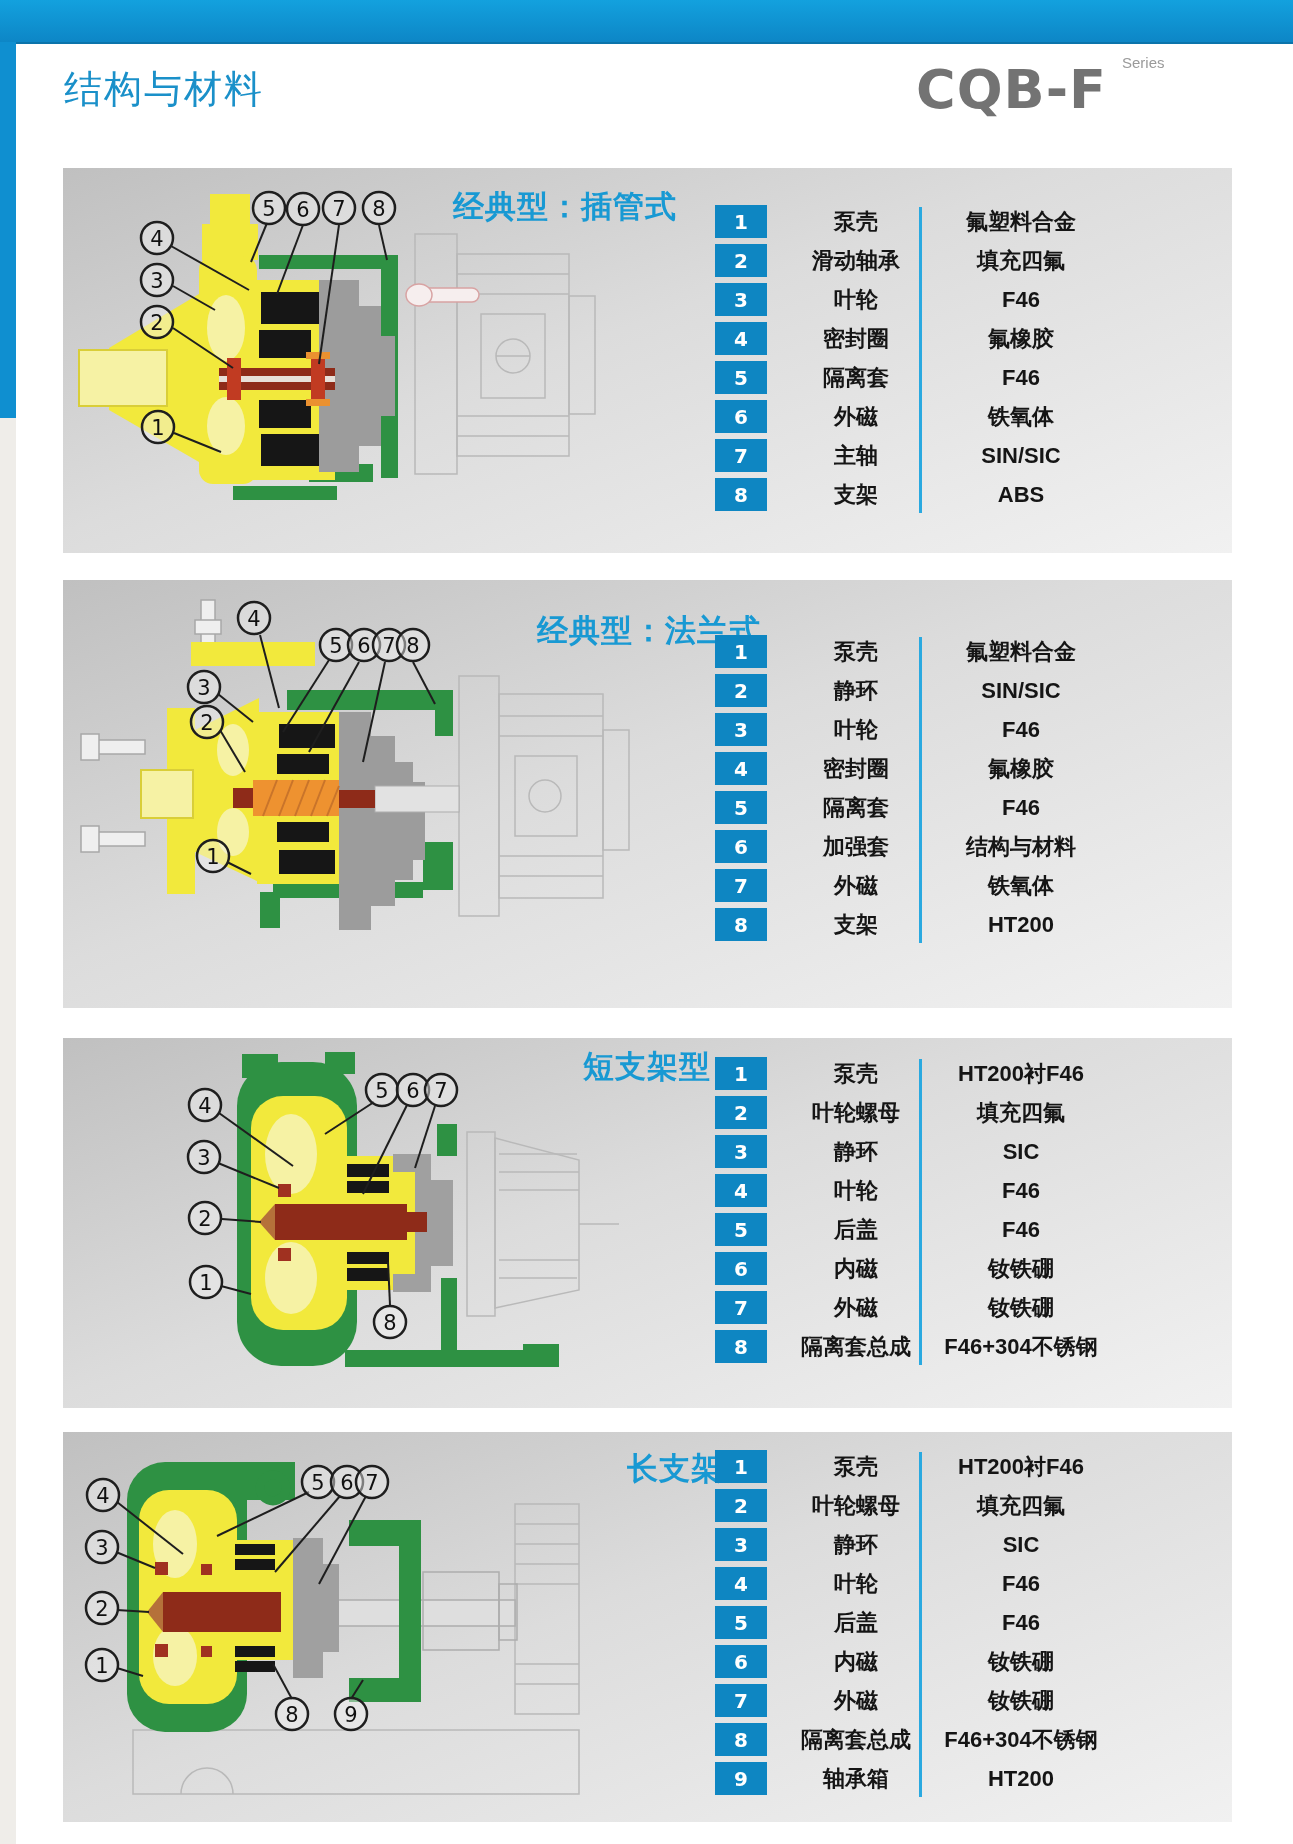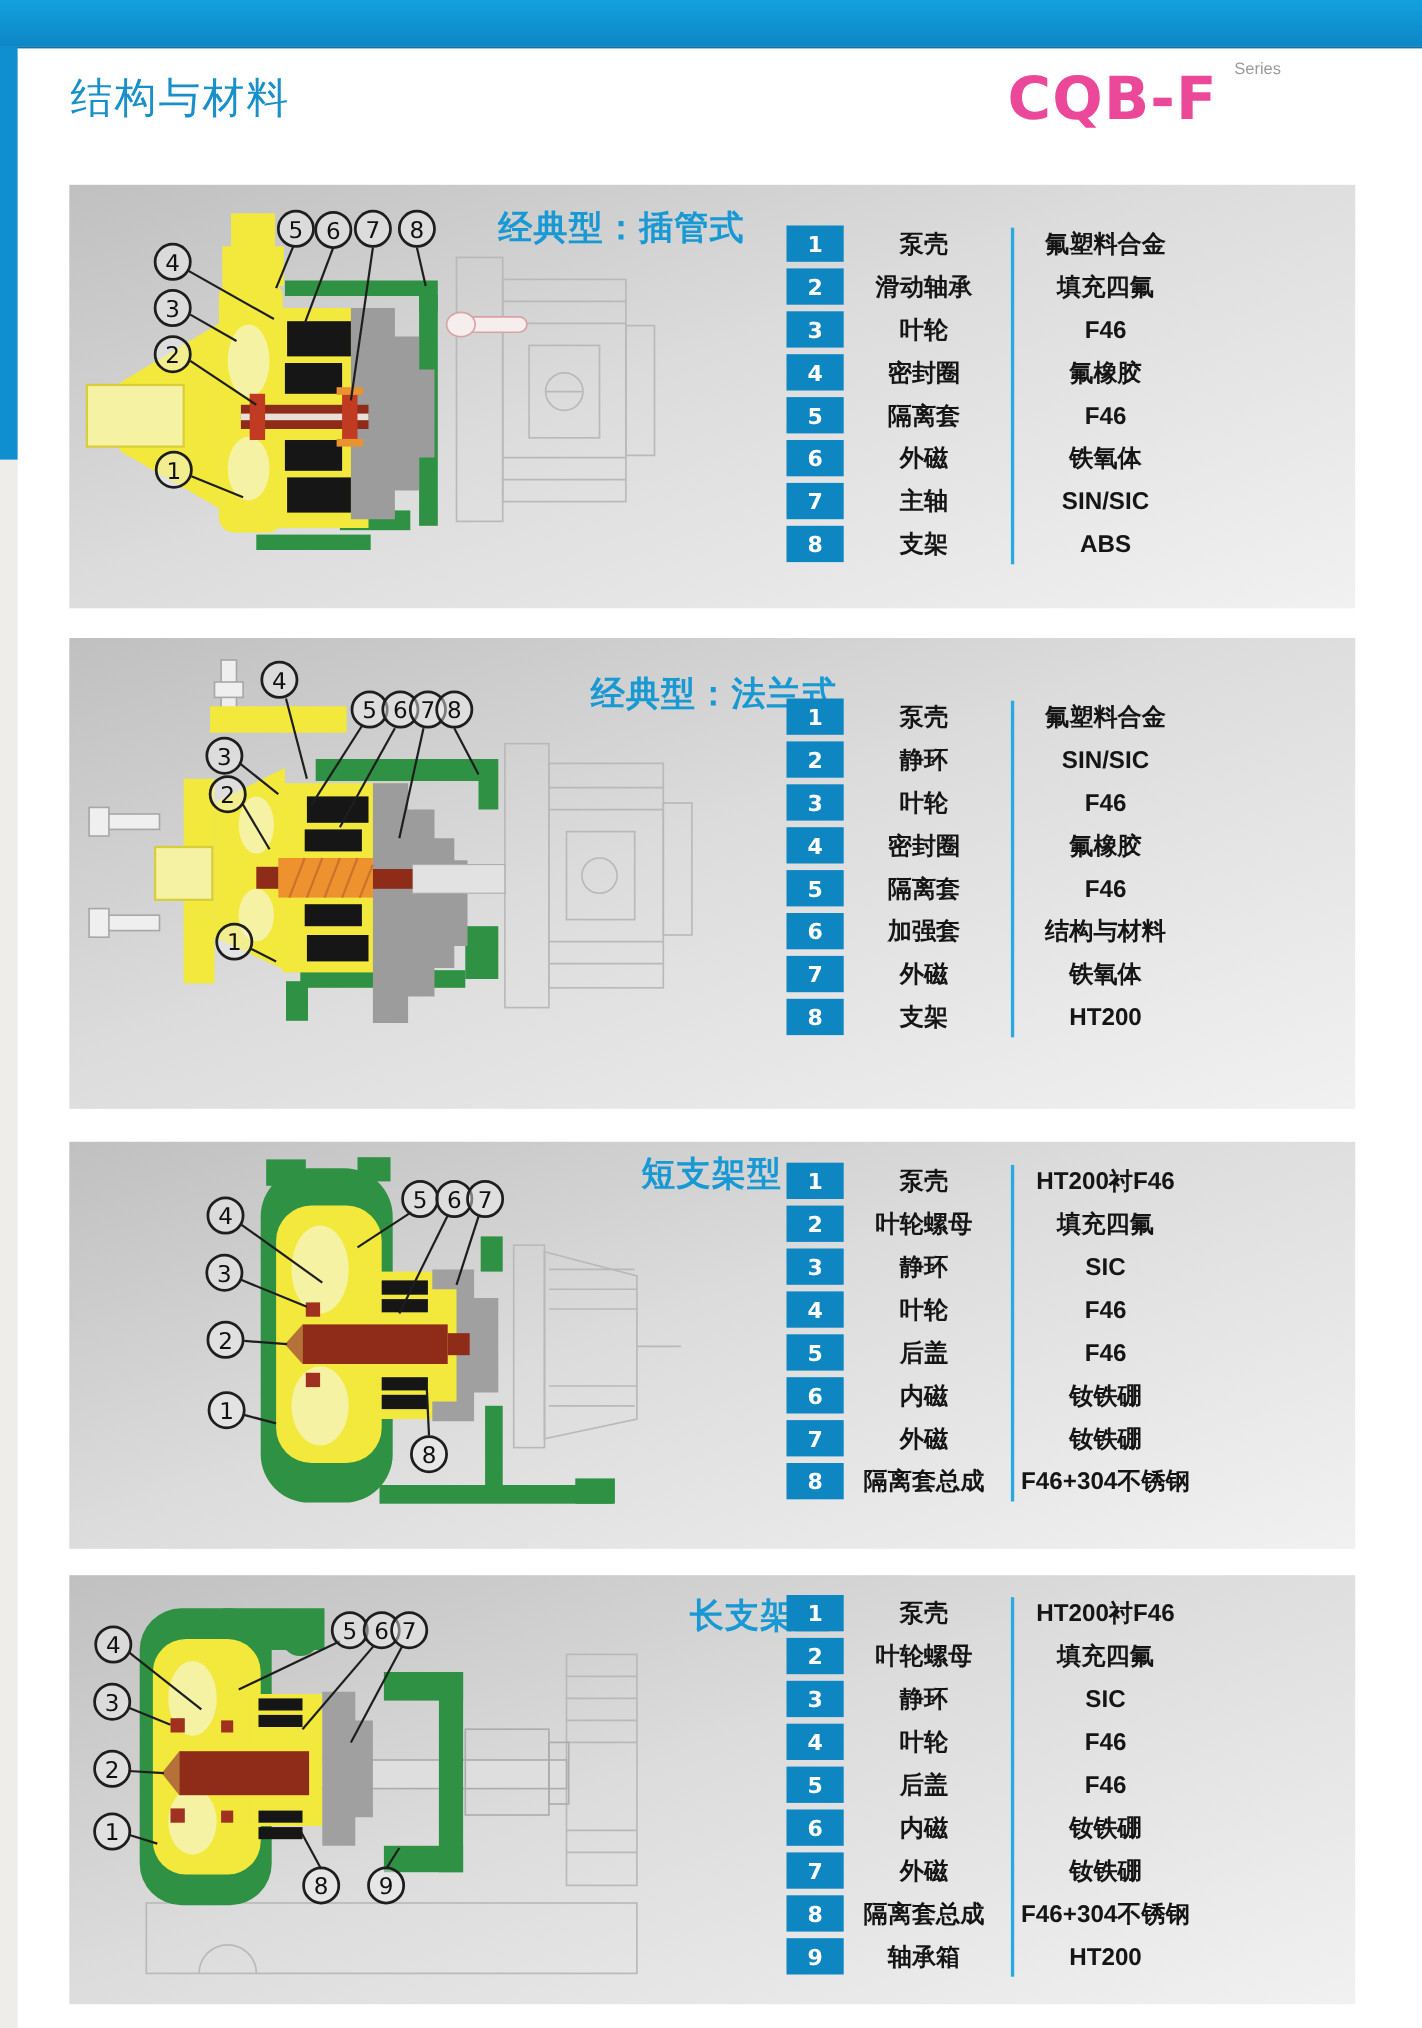--- a/index.html
+++ b/index.html
@@ -4,21 +4,21 @@
 <style>
   html,body{margin:0;padding:0;}
   body{width:1293px;height:1844px;position:relative;background:#ffffff;overflow:hidden;
        font-family:"Liberation Sans",sans-serif;}
   .topbar{position:absolute;left:0;top:0;width:1293px;height:42px;
           background:linear-gradient(180deg,#13a1de 0%,#0d86c6 100%);border-bottom:2px solid #0b74ab;}
   .left-stripe{position:absolute;left:0;top:42px;width:16px;height:376px;background:#0f8fd0;}
   .left-stripe-pale{position:absolute;left:0;top:418px;width:16px;height:1426px;background:#efede9;}
   .page-title{position:absolute;left:64px;top:64px;font-size:38px;font-weight:normal;
               color:#1a90c9;letter-spacing:2px;}
-  .brand{position:absolute;left:916px;top:58px;font-size:54px;font-weight:800;color:#ec4899;
+  .brand{position:absolute;left:916px;top:58px;font-size:54px;font-weight:800;color:#737373;
          font-family:"DejaVu Sans",sans-serif;letter-spacing:1px;}
   .brand-series{position:absolute;left:1122px;top:54px;font-size:15px;color:#9a9a9a;}
 
   .panel{position:absolute;left:63px;width:1169px;
          background:linear-gradient(160deg,#c0c0c0 0%,#dcdcdc 45%,#f1f1f1 100%);}
   .sec1{top:168px;height:385px;}
   .sec2{top:580px;height:428px;}
   .sec3{top:1038px;height:370px;}
   .sec4{top:1432px;height:390px;}
 
@@ -31,21 +31,21 @@
 
   .ptable{position:absolute;left:652px;width:470px;}
   .sec1 .ptable{top:37px;}
   .sec2 .ptable{top:55px;}
   .sec3 .ptable{top:19px;}
   .sec4 .ptable{top:18px;}
   .t-row{display:flex;align-items:center;height:33px;margin-bottom:6px;}
   .t-badge{width:52px;height:33px;background:#0e86c2;color:#ffffff;font-size:20px;font-weight:bold;
            display:flex;align-items:center;justify-content:center;
            font-family:"DejaVu Sans",sans-serif;flex:none;}
-  .t-part{width:146px;text-align:center;font-size:22px;font-weight:bold;color:#151515;flex:none;}
+  .t-part{width:146px;text-align:center;font-size:22px;font-weight:bold;color:#151515;flex:none;padding-left:16px;}
   .t-mat{width:180px;margin-left:2px;text-align:center;font-size:22px;font-weight:bold;color:#151515;flex:none;}
   .t-divider{position:absolute;left:204px;top:2px;bottom:4px;width:3px;background:#2aa9e0;}
 
   .diagram{position:absolute;left:0;top:0;}
   .co circle{fill:rgba(242,242,242,.45);stroke:#1e1e1e;stroke-width:2.5px;}
   .co text{font:500 21px "DejaVu Sans",sans-serif;fill:#101010;text-anchor:middle;dominant-baseline:central;}
   .leader{stroke:#1e1e1e;stroke-width:2px;}
   .lineart{stroke:#b9b9b9;fill:none;stroke-width:1.5px;}
 </style>
 </head>

